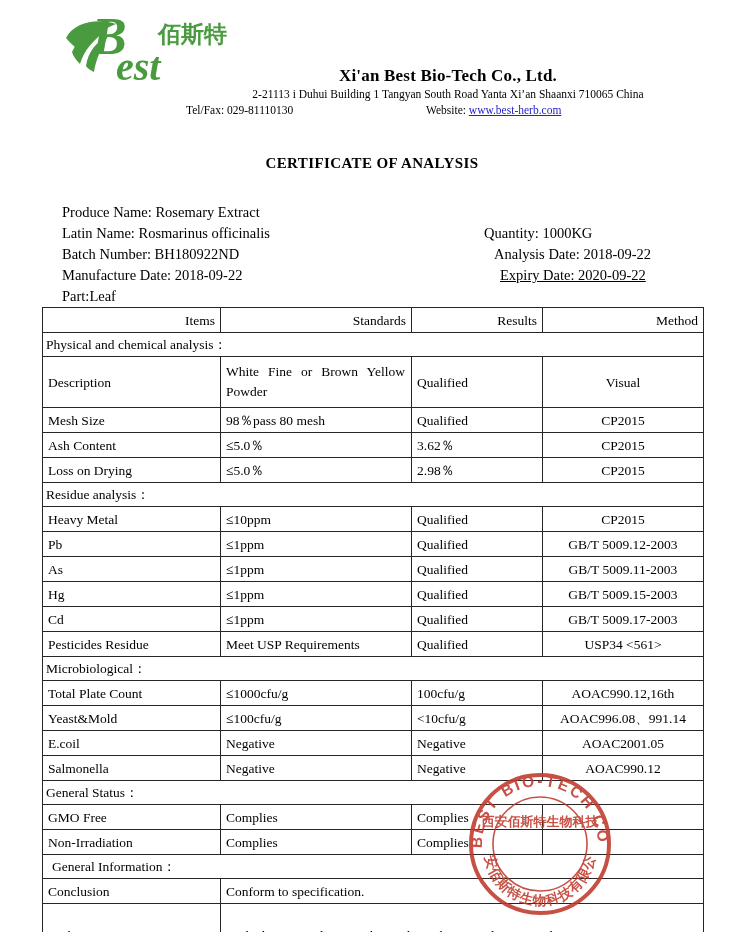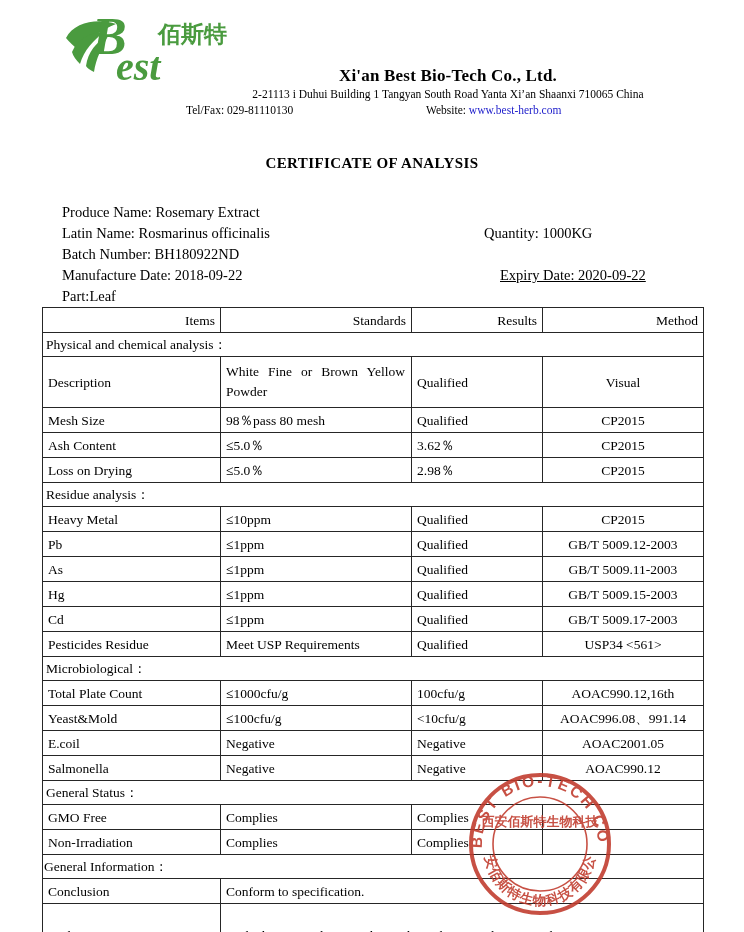--- a/index.html
+++ b/index.html
@@ -69,20 +69,21 @@
     white-space: nowrap;
   }
   .contact-web {
     position: absolute;
     left: 258px;
     top: 0;
     white-space: nowrap;
   }
   .weblink {
     color: #2222cc;
+    text-decoration: underline;
   }
 
   
   .doc-title {
     position: absolute;
     left: 0;
     top: 155px;
     width: 744px;
     text-align: center;
     font-size: 15px;
@@ -142,21 +143,21 @@
 
   .coa-table th { text-align: right; height: 20px; }
   .cell-center { text-align: center; }
   .cell-left { text-align: left; }
 
   tr.section td {
     text-align: left;
     height: 19px;
     padding-left: 3px;
   }
-  tr.section.indent td { padding-left: 1px; }
+  tr.section.indent td { padding-left: 9px; }
 
   tr.r-desc td { height: 44px; }
   td.justify {
     text-align: justify;
     text-align-last: left;
     line-height: 20px;
     padding: 3px 6px 3px 5px;
   }
 
   tr.r-std td { height: 20px; }
@@ -212,20 +213,21 @@
   <div class="info">
     <div class="info-row">
       <span class="info-left">Produce Name: Rosemary Extract</span>
     </div>
     <div class="info-row">
       <span class="info-left">Latin Name: Rosmarinus officinalis</span>
       <span class="info-right ir-0">Quantity: 1000KG</span>
     </div>
     <div class="info-row">
       <span class="info-left">Batch Number: BH180922ND</span>
+      <span class="info-right ir-1">Analysis Date: 2018-09-22</span>
     </div>
     <div class="info-row">
       <span class="info-left">Manufacture Date: 2018-09-22</span>
       <span class="info-right ir-2">Expiry Date: 2020-09-22</span>
     </div>
     <div class="info-row">
       <span class="info-left">Part:Leaf</span>
     </div>
   </div>
 

